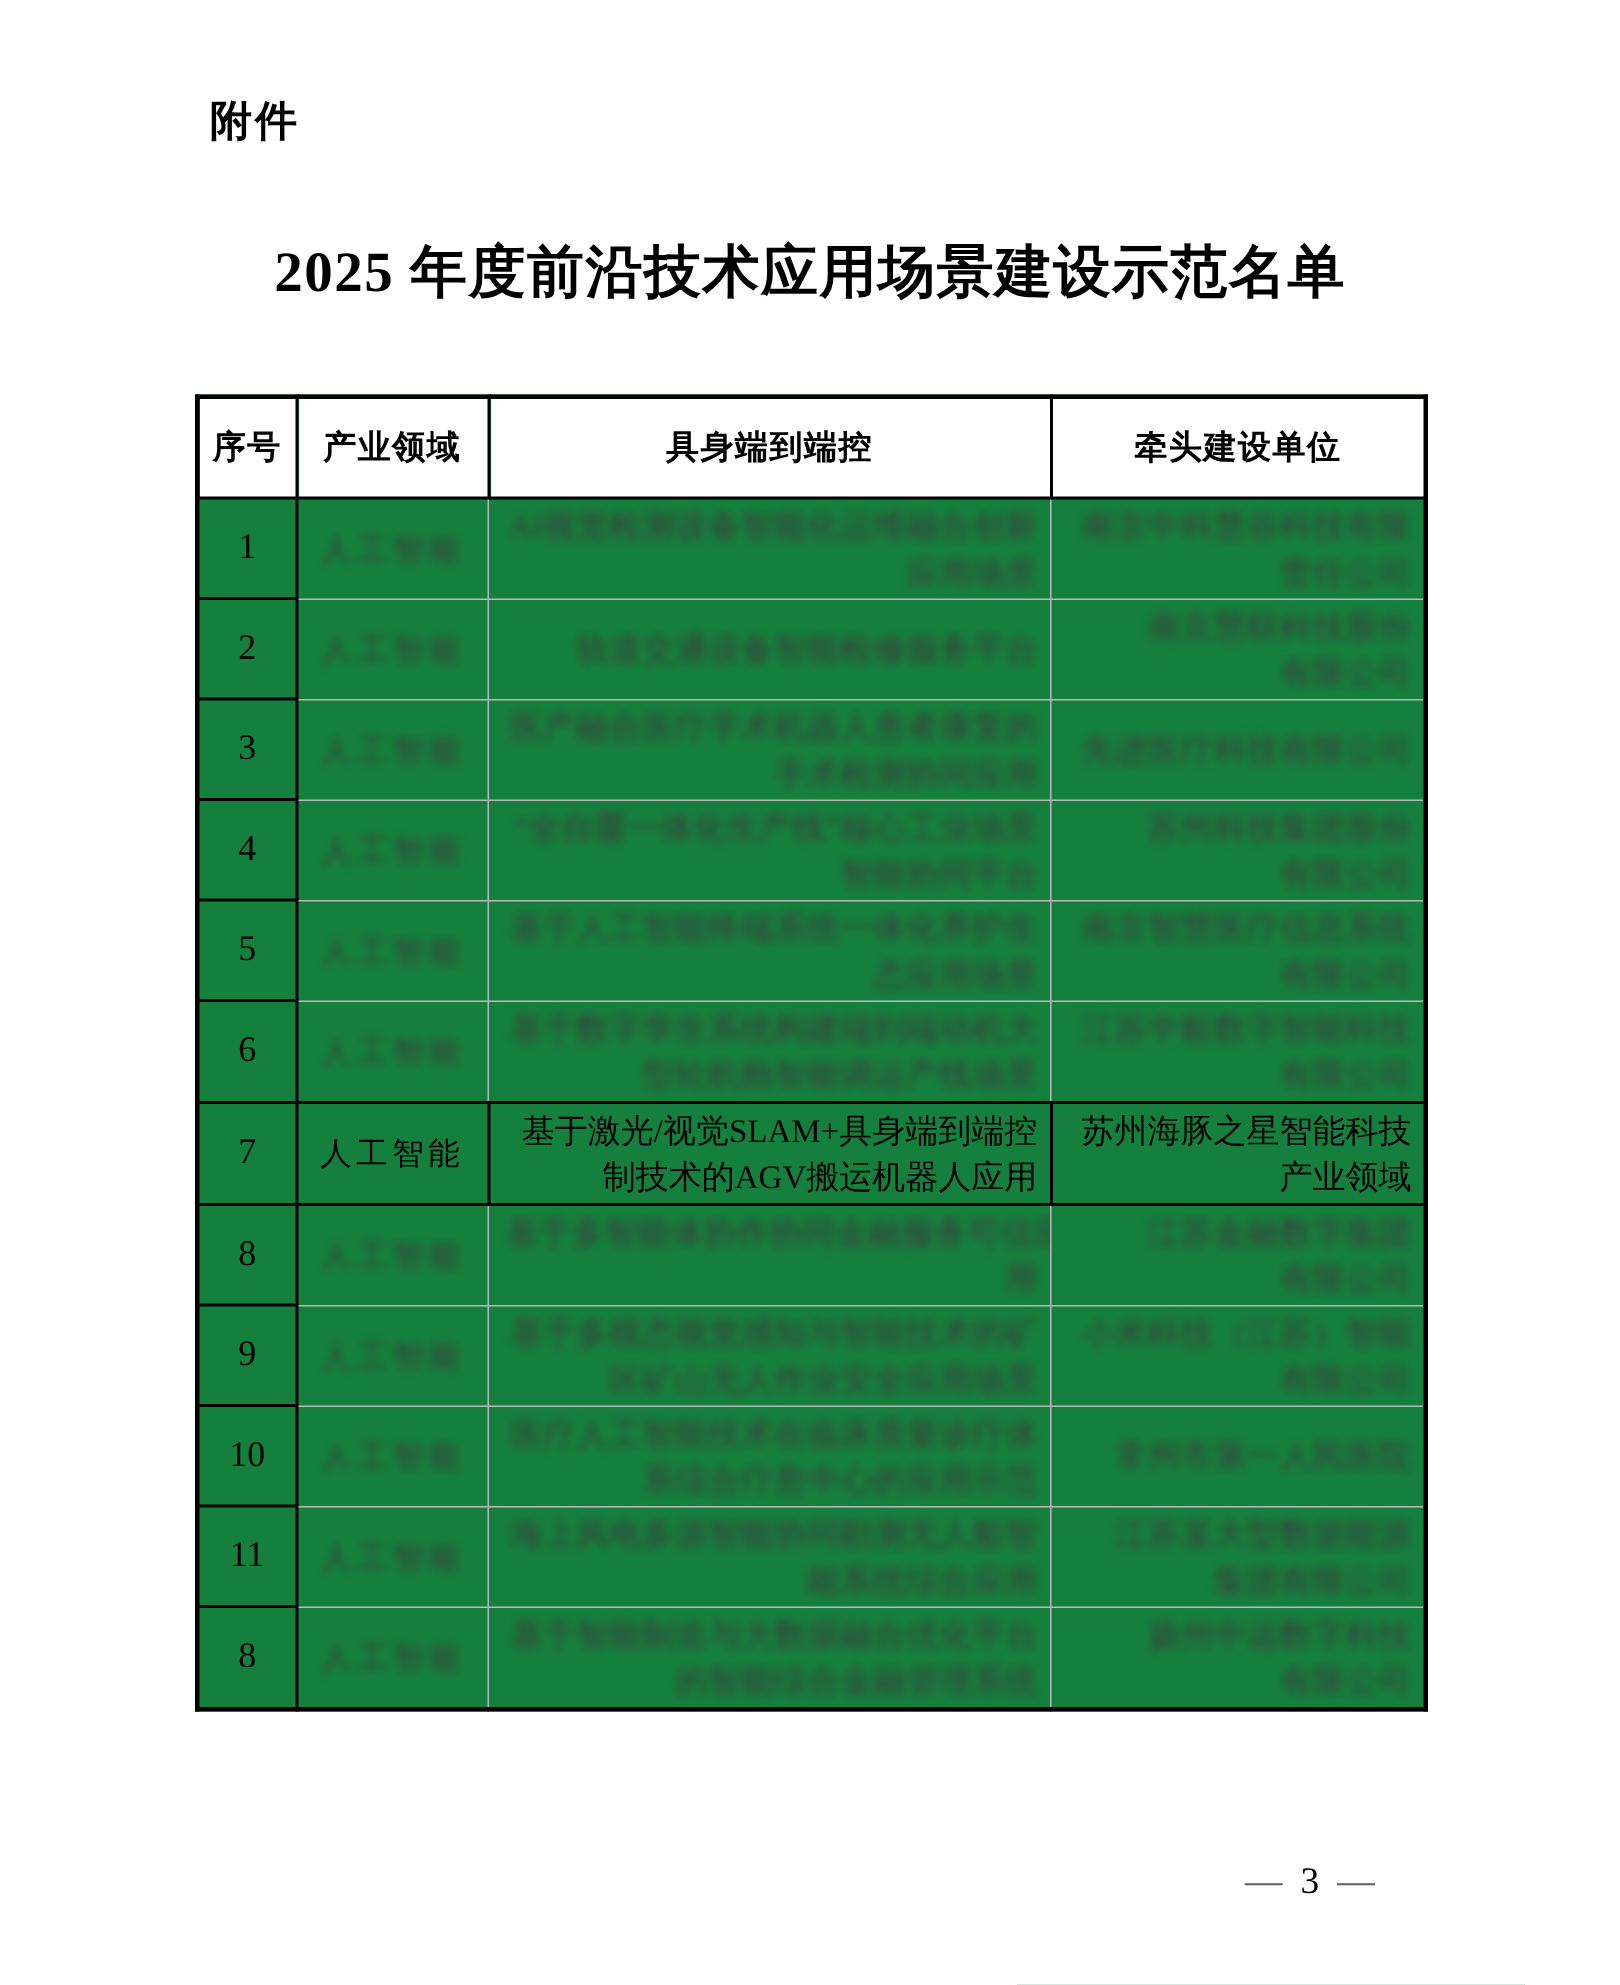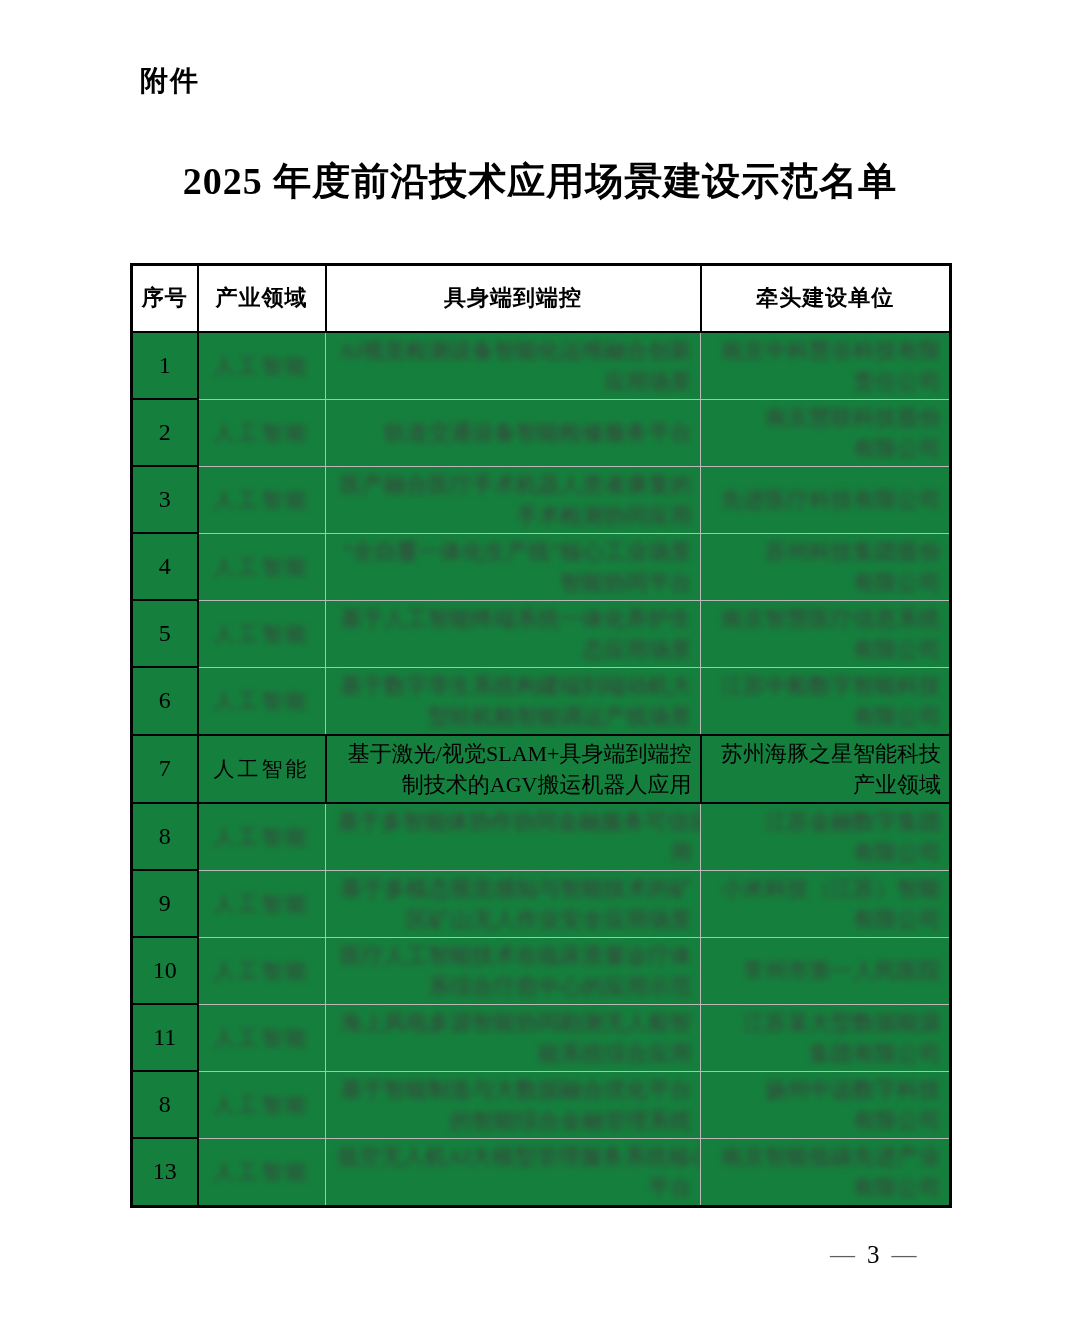--- a/index.html
+++ b/index.html
@@ -271,36 +271,20 @@
               <div class="line">的智能综合金融管理系统</div>
             </div>
           </td>
           <td class="c4">
             <div class="cellwrap blurwrap">
               <div class="line">扬州中远数字科技</div>
               <div class="line">有限公司</div>
             </div>
           </td>
         </tr>
-        <tr class="blurred">
-          <td class="c1">13</td>
-          <td class="c2"><span class="ind blur">人工智能</span></td>
-          <td class="c3">
-            <div class="cellwrap blurwrap">
-              <div class="line">低空无人机AI大模型管理服务系统核心</div>
-              <div class="line">平台</div>
-            </div>
-          </td>
-          <td class="c4">
-            <div class="cellwrap blurwrap">
-              <div class="line">南京智能低碳先进产业</div>
-              <div class="line">有限公司</div>
-            </div>
-          </td>
-        </tr>
       </tbody>
   </table>
 
   <div class="footer">
     <span class="dash">—</span><span class="pn">3</span><span class="dash">—</span>
   </div>
 
 </div>
 
 </body></html>

